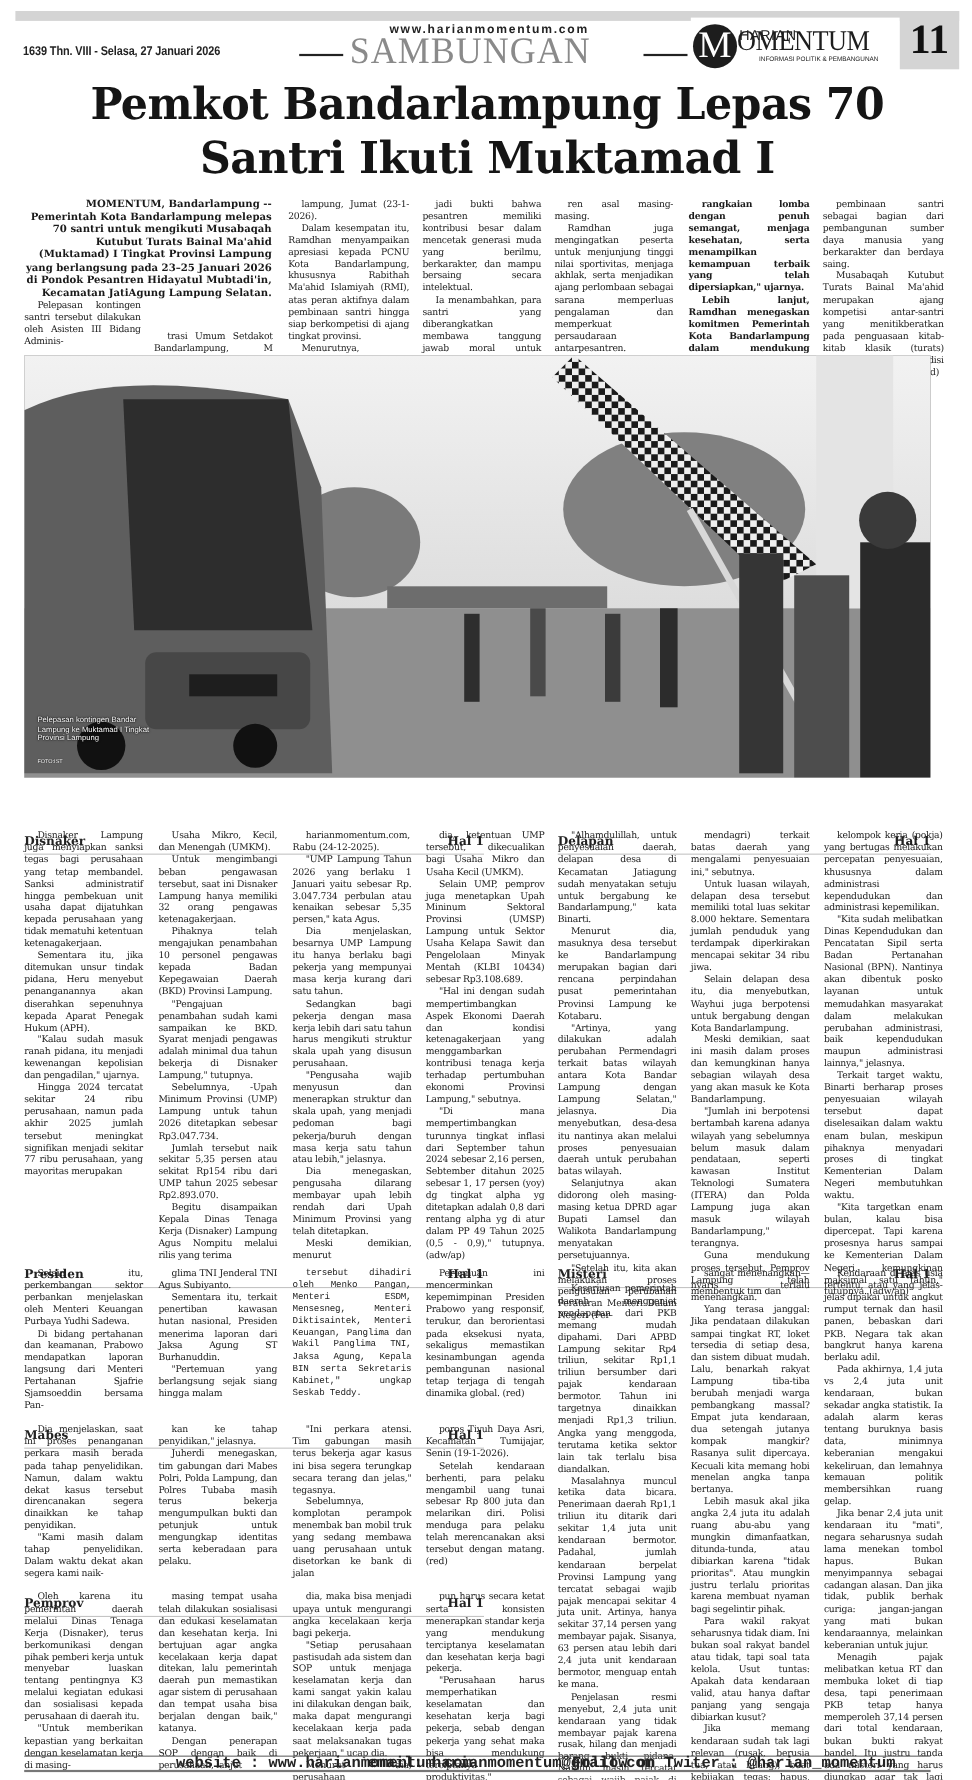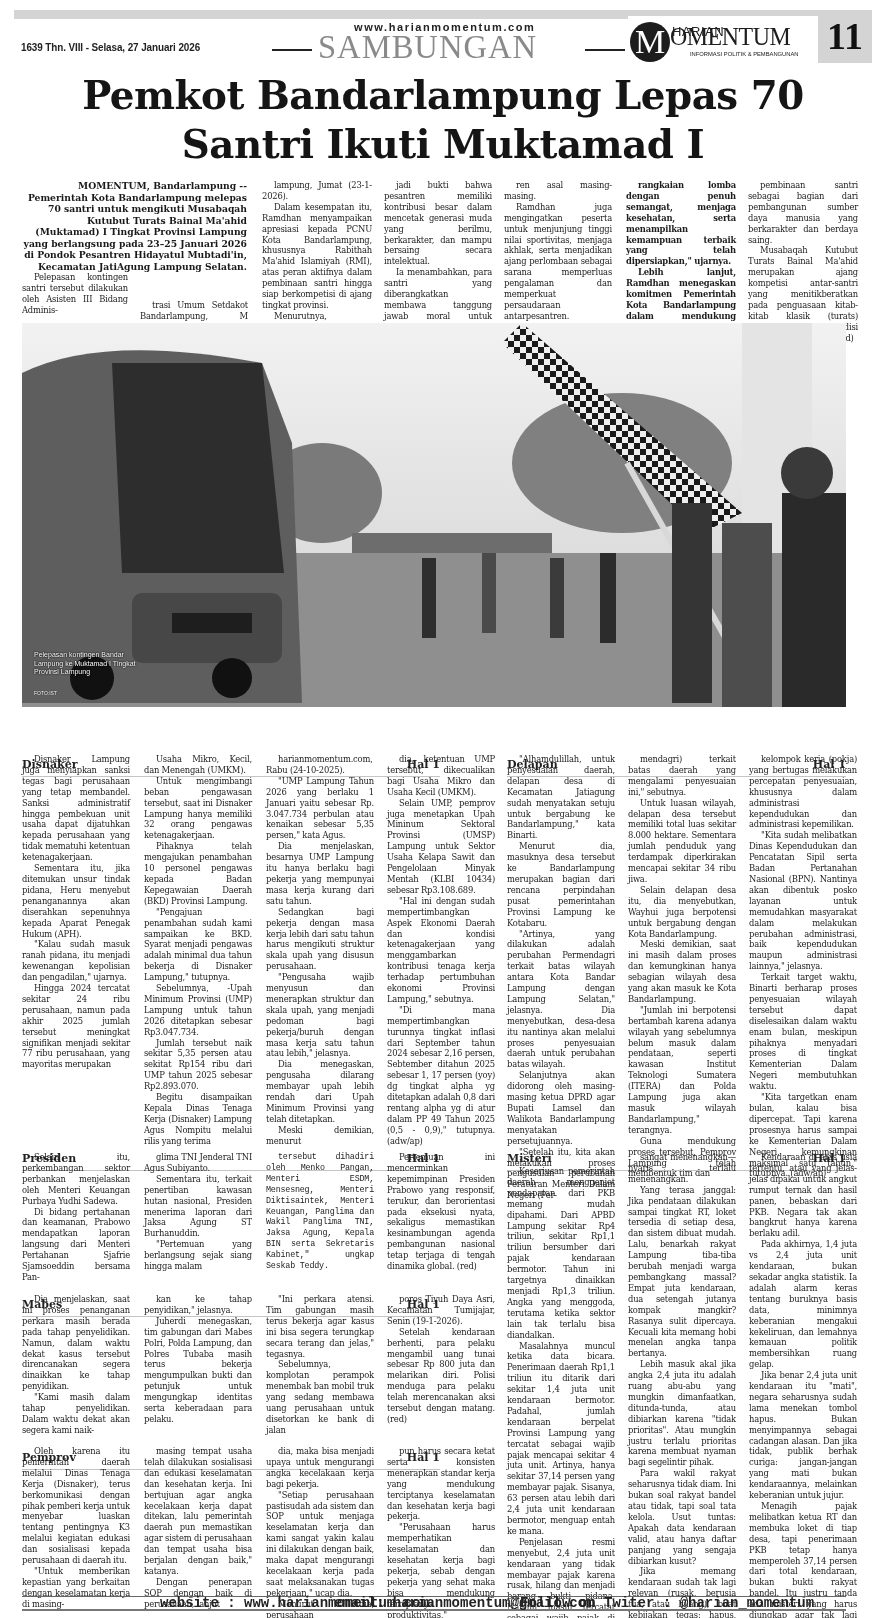--- a/index.html
+++ b/index.html
@@ -137,21 +137,21 @@
 <div class="col" style="left:144px;top:754px;width:108px;">
     <p>Usaha Mikro, Kecil, dan Menengah (UMKM).</p>
     <p>Untuk mengimbangi beban pengawasan tersebut, saat ini Disnaker Lampung hanya memiliki 32 orang pengawas ketenagakerjaan.</p>
     <p>Pihaknya telah mengajukan penambahan 10 personel pengawas kepada Badan Kepegawaian Daerah (BKD) Provinsi Lampung.</p>
     <p>"Pengajuan penambahan sudah kami sampaikan ke BKD. Syarat menjadi pengawas adalah minimal dua tahun bekerja di Disnaker Lampung," tutupnya.</p>
     <p>Sebelumnya, -Upah Minimum Provinsi (UMP) Lampung untuk tahun 2026 ditetapkan sebesar Rp3.047.734.</p>
     <p>Jumlah tersebut naik sekitar 5,35 persen atau sekitat Rp154 ribu dari UMP tahun 2025 sebesar Rp2.893.070.</p>
     <p>Begitu disampaikan Kepala Dinas Tenaga Kerja (Disnaker) Lampung Agus Nompitu melalui rilis yang terima</p>
   </div>
 <div class="col" style="left:266px;top:754px;width:108px;">
-    <p>harianmomentum.com, Rabu (24-10-2025).</p>
+    <p>harianmomentum.com, Rabu (24-12-2025).</p>
     <p>"UMP Lampung Tahun 2026 yang berlaku 1 Januari yaitu sebesar Rp. 3.047.734 perbulan atau kenaikan sebesar 5,35 persen," kata Agus.</p>
     <p>Dia menjelaskan, besarnya UMP Lampung itu hanya berlaku bagi pekerja yang mempunyai masa kerja kurang dari satu tahun.</p>
     <p>Sedangkan bagi pekerja dengan masa kerja lebih dari satu tahun harus mengikuti struktur skala upah yang disusun perusahaan.</p>
     <p>"Pengusaha wajib menyusun dan menerapkan struktur dan skala upah, yang menjadi pedoman bagi pekerja/buruh dengan masa kerja satu tahun atau lebih," jelasnya.</p>
     <p>Dia menegaskan, pengusaha dilarang membayar upah lebih rendah dari Upah Minimum Provinsi yang telah ditetapkan.</p>
     <p>Meski demikian, menurut</p>
   </div>
 <div class="col" style="left:387px;top:754px;width:108px;">
     <p>dia, ketentuan UMP tersebut, dikecualikan bagi Usaha Mikro dan Usaha Kecil (UMKM).</p>
     <p>Selain UMP, pemprov juga menetapkan Upah Mininum Sektoral Provinsi (UMSP) Lampung untuk Sektor Usaha Kelapa Sawit dan Pengelolaan Minyak Mentah (KLBI 10434) sebesar Rp3.108.689.</p>

